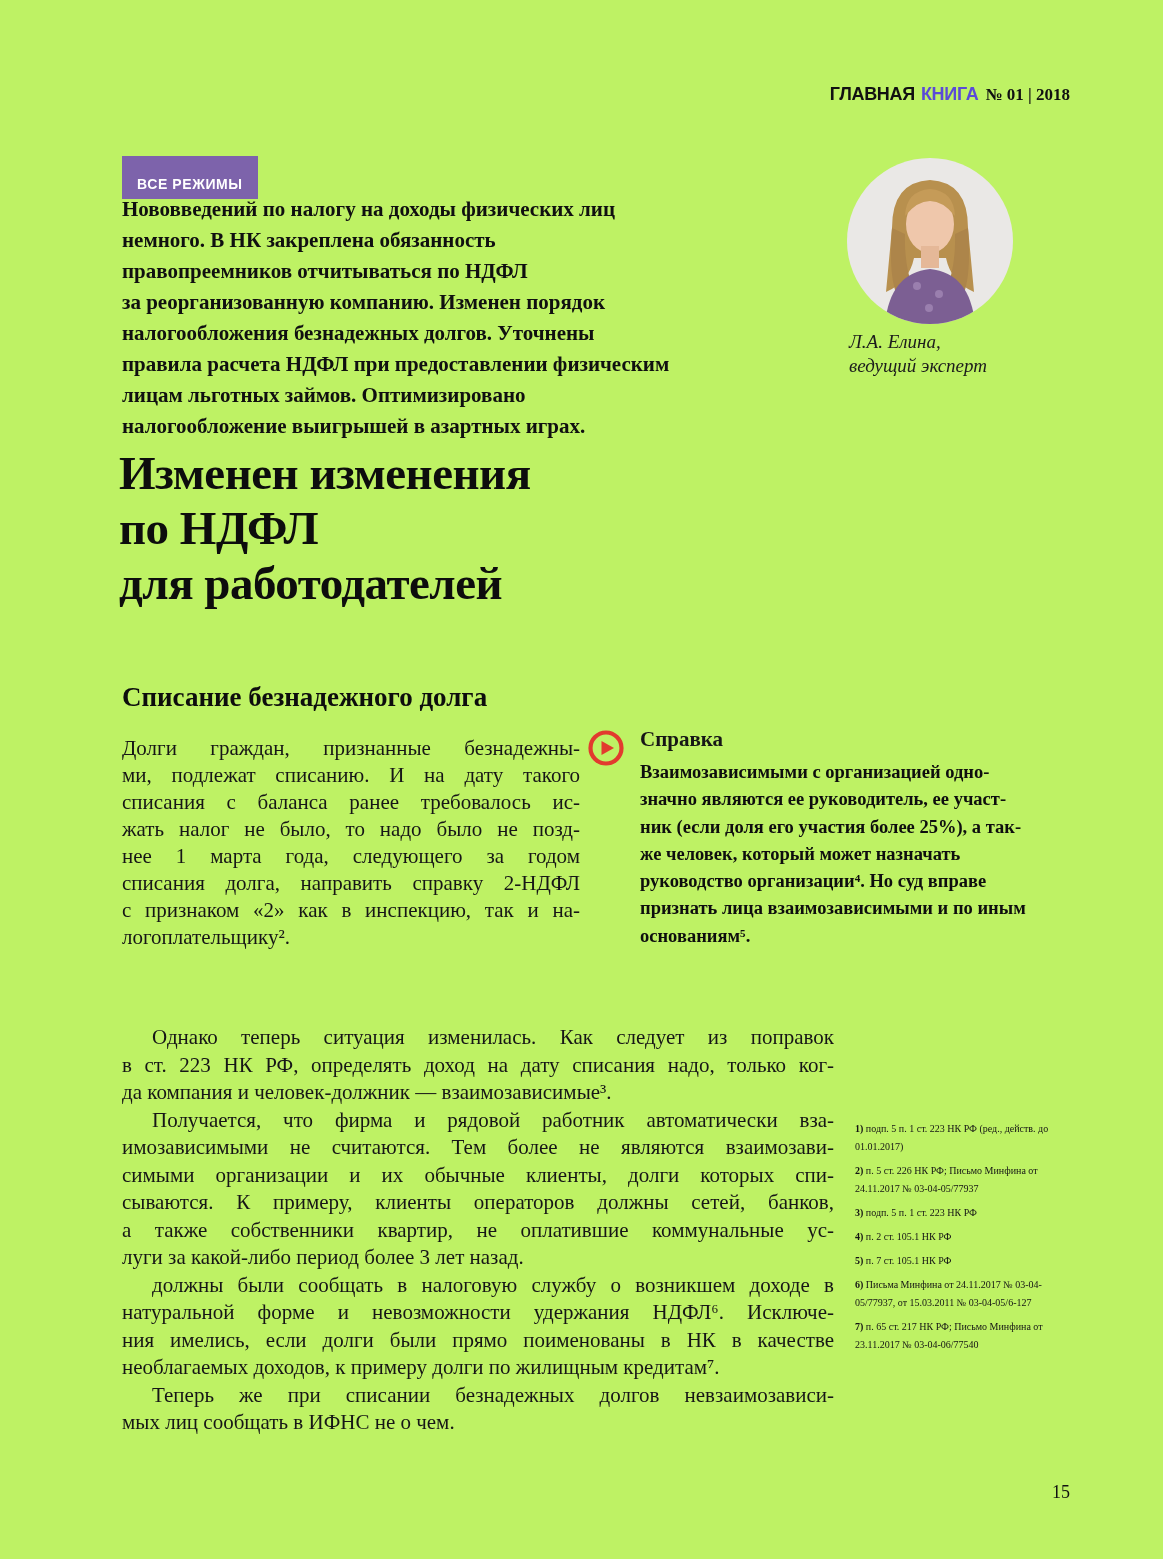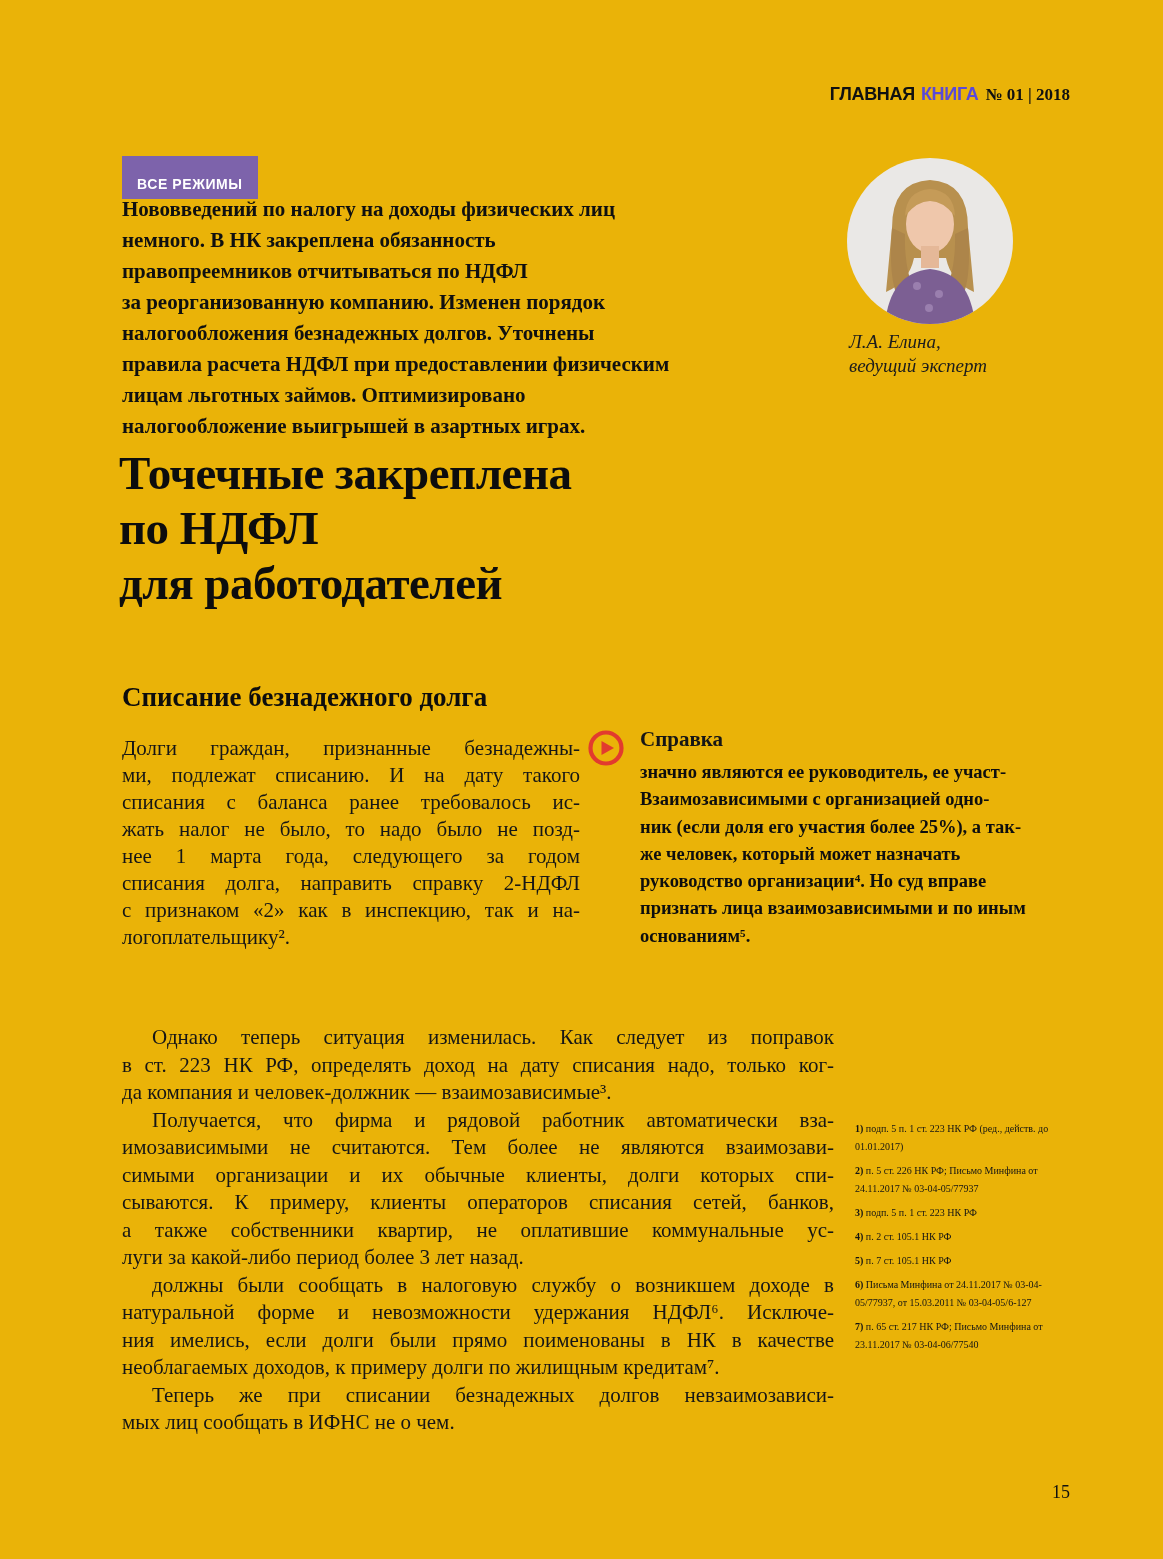--- a/index.html
+++ b/index.html
@@ -1,19 +1,19 @@
 <!DOCTYPE html>
 <html><head>
 <meta charset="utf-8">
 <style>
   html,body{margin:0;padding:0;background:#9a9a9a;}
   .page{
     position:relative;
     width:1163px;height:1559px;
-    background:#eab308;
+    background:#bef264;
     margin:0 auto;
     font-family:"Liberation Serif","DejaVu Serif",serif;
     color:#161616;
     overflow:hidden;
   }
   .abs{position:absolute;}
 
   
   .masthead{
     top:84px;right:93px;
@@ -140,21 +140,21 @@
       </g>
     </svg>
   </div>
 
   <div class="abs caption">
     <div>Л.А. Елина,</div>
     <div>ведущий эксперт</div>
   </div>
 
   <h1 class="abs title ragged" style="margin:0;">
-      <div class="tline">Точечные закреплена</div>
+      <div class="tline">Изменен изменения</div>
       <div class="tline">по НДФЛ</div>
       <div class="tline tline-last">для работодателей</div>
     </h1>
 
   <h2 class="abs section-heading" style="margin:0;">Списание безнадежного долга</h2>
 
   <div class="abs body-col1">
       <div class="tline">Долги граждан, признанные безнадежны-</div>
       <div class="tline">ми, подлежат списанию. И на дату такого</div>
       <div class="tline">списания с баланса ранее требовалось ис-</div>
@@ -168,42 +168,42 @@
   <aside class="abs note">
     <span class="note-icon">
       <svg width="36" height="36" viewBox="0 0 36 36">
         <circle cx="18" cy="18" r="15.5" fill="none" stroke="#e23b2e" stroke-width="4.2"></circle>
         <path d="M13.5 11 L26 18 L13.5 25 Z" fill="#e23b2e"></path>
       </svg>
     </span>
     <div class="note-body">
       <div class="note-heading">Справка</div>
       <div class="note-text ragged">
+          <div class="tline">Взаимозависимыми с организацией одно-</div>
           <div class="tline">значно являются ее руководитель, ее участ-</div>
-          <div class="tline">Взаимозависимыми с организацией одно-</div>
           <div class="tline">ник (если доля его участия более 25%), а так-</div>
           <div class="tline">же человек, который может назначать</div>
           <div class="tline">руководство организации⁴. Но суд вправе</div>
           <div class="tline">признать лица взаимозависимыми и по иным</div>
           <div class="tline tline-last">основаниям⁵.</div>
         </div>
     </div>
   </aside>
 
   <div class="abs body-main">
     <div class="indent-first">
         <div class="tline">Однако теперь ситуация изменилась. Как следует из поправок</div>
         <div class="tline">в ст. 223 НК РФ, определять доход на дату списания надо, только ког-</div>
         <div class="tline tline-last">да компания и человек-должник — взаимозависимые³.</div>
       </div>
     <div class="indent-first">
         <div class="tline">Получается, что фирма и рядовой работник автоматически вза-</div>
         <div class="tline">имозависимыми не считаются. Тем более не являются взаимозави-</div>
         <div class="tline">симыми организации и их обычные клиенты, долги которых спи-</div>
-        <div class="tline">сываются. К примеру, клиенты операторов списания сетей, банков,</div>
+        <div class="tline">сываются. К примеру, клиенты операторов должны сетей, банков,</div>
         <div class="tline">а также собственники квартир, не оплатившие коммунальные ус-</div>
         <div class="tline tline-last">луги за какой-либо период более 3 лет назад.</div>
       </div>
     <div class="indent-first">
         <div class="tline">должны были сообщать в налоговую службу о возникшем доходе в</div>
         <div class="tline">натуральной форме и невозможности удержания НДФЛ⁶. Исключе-</div>
         <div class="tline">ния имелись, если долги были прямо поименованы в НК в качестве</div>
         <div class="tline tline-last">необлагаемых доходов, к примеру долги по жилищным кредитам⁷.</div>
       </div>
     <div class="indent-first">

